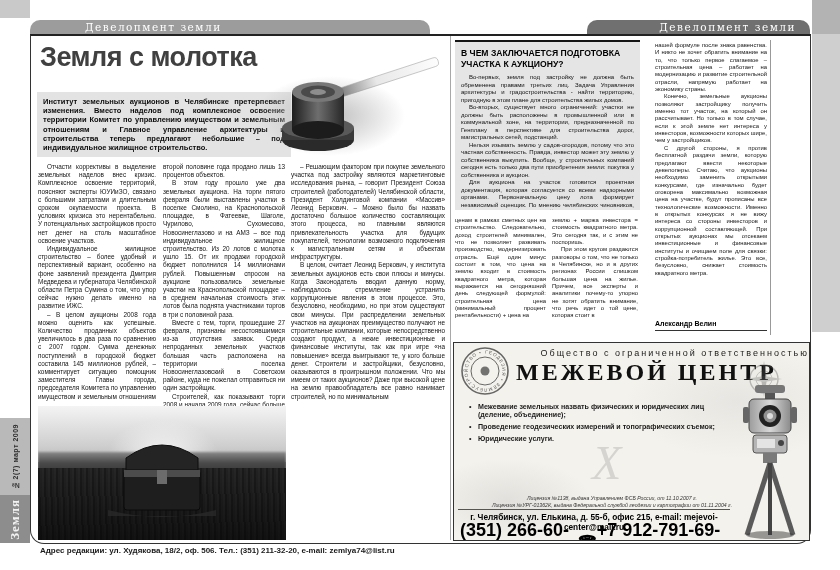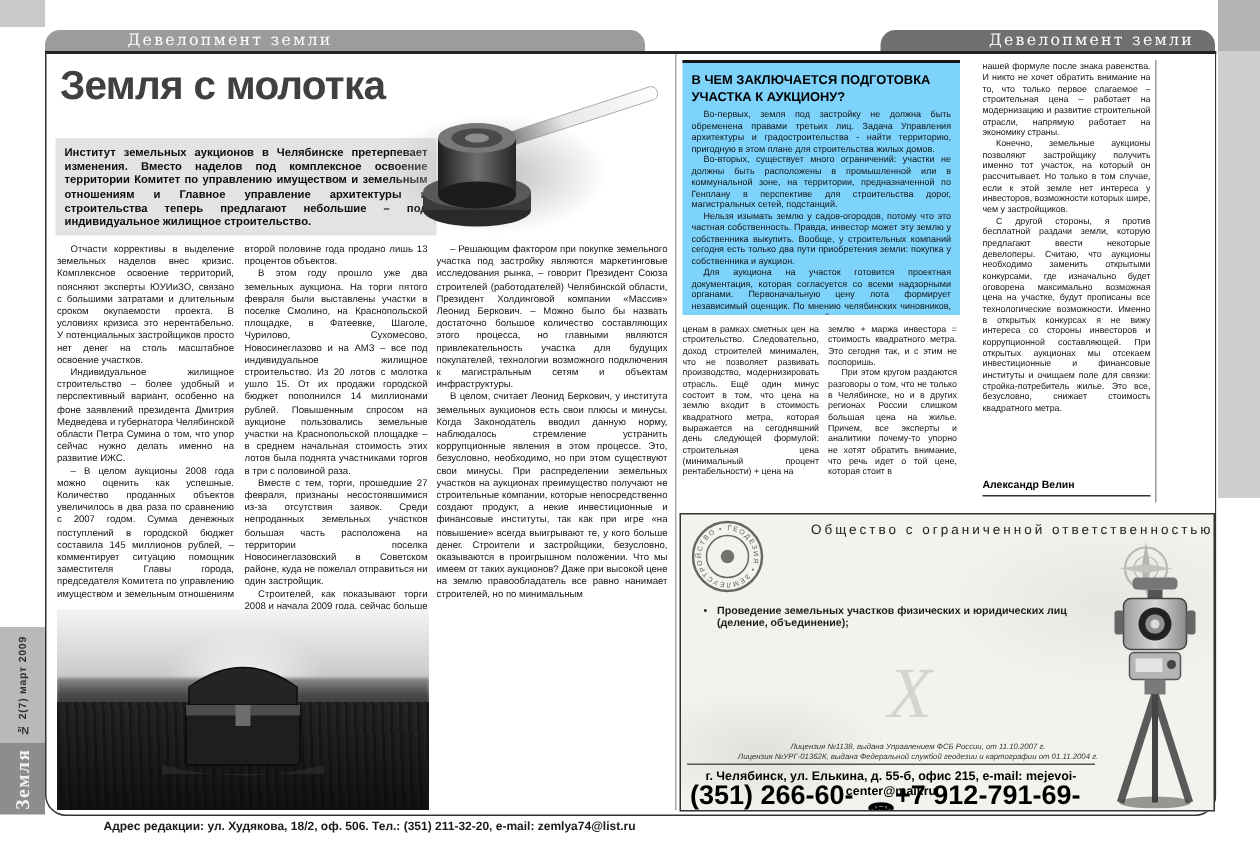--- a/index.html
+++ b/index.html
@@ -56,21 +56,21 @@
   .photo .glow{position:absolute;left:28%;top:10%;width:45%;height:55%;
     background:radial-gradient(ellipse at center,rgba(255,255,255,.85),rgba(255,255,255,0) 70%);}
   .photo .trees{position:absolute;left:0;top:34%;width:100%;height:14%;
     background:linear-gradient(#8a8a8a,#4a4a4a 60%,#3c3c3c);filter:blur(1px);}
   .photo .grass{position:absolute;left:0;top:46%;width:100%;height:54%;
     background:repeating-linear-gradient(88deg,#5c5c5c 0 2px,#3f3f3f 2px 4px,#525252 4px 6px),
     linear-gradient(#6a6a6a,#333);background-blend-mode:multiply;}
   .photo svg{position:absolute;left:0;top:0;}
 
   
-  .infobox{left:455px;top:40px;width:185px;height:170px;background:#7dd3fc;border-top:2px solid #151515;
+  .infobox{left:455px;top:40px;width:185px;height:170px;background:#e5e5e5;border-top:2px solid #151515;
     padding:4px 6px;box-sizing:border-box;overflow:hidden;}
   .infobox h3{margin:2px 0 5px 0;font-size:8.6px;line-height:10.5px;color:#000;}
   .infobox p{margin:0;font-size:6px;line-height:7.5px;text-indent:8px;text-align:justify;}
   .col4a{left:455px;top:217px;width:91px;height:129px;}
   .col4b{left:552px;top:217px;width:86px;height:129px;}
   .col5{left:655px;top:42px;width:112px;height:278px;}
   .signature{left:655px;top:320px;width:112px;font-size:7px;font-weight:bold;
     border-bottom:1px solid #333;padding-bottom:3px;color:#000;}
 
   
@@ -95,21 +95,21 @@
   .ad-phones{position:absolute;left:6px;top:177px;width:268px;display:flex;align-items:center;
     justify-content:space-between;font-size:18px;font-weight:bold;color:#000;}
   .phone-glyph{font-size:15px;}
   .stamp{position:absolute;left:6px;top:3px;width:50px;height:50px;opacity:.85;}
   .compass{position:absolute;left:292px;top:14px;width:36px;height:60px;opacity:.35;}
   .xmark{position:absolute;left:138px;top:92px;font-family:"Liberation Serif",serif;
     font-style:italic;font-size:48px;color:#8a8a8a;opacity:.28;}
   .theo{position:absolute;right:2px;top:40px;width:72px;height:156px;}
 
   
-  .footer-addr{left:40px;top:546px;width:600px;font-size:8px;font-weight:bold;color:#1a1a1a;margin-left:29px;}
+  .footer-addr{left:40px;top:546px;width:600px;font-size:8px;font-weight:bold;color:#1a1a1a;}
 </style>
 </head>
 <body>
 
 <div class="abs strip-left-top"></div>
 <div class="abs issue-block">
   <span class="vtext issue-text">№ 2(7) март 2009</span>
 </div>
 <div class="abs logo-block">
   <span class="vtext logo-text">Земля</span>
@@ -222,24 +222,27 @@
 
   <svg class="compass" viewBox="0 0 36 60">
     <circle cx="18" cy="22" r="14" fill="none" stroke="#555" stroke-width="1.4"></circle>
     <circle cx="18" cy="22" r="8" fill="none" stroke="#555" stroke-width=".8"></circle>
     <path d="M18 4 L21 22 L18 40 L15 22 Z" fill="#555"></path>
     <path d="M0 22 L18 19 L36 22 L18 25 Z" fill="#777"></path>
     <text x="14" y="56" font-size="9" font-style="italic" fill="#666">S</text>
   </svg>
 
   <div class="ad-org">Общество с ограниченной ответственностью</div>
+  <div class="ad-name">МЕЖЕВОЙ ЦЕНТР</div>
   <div class="xmark">X</div>
 
   <ul class="ad-services">
-    <li>Проведение земельных участков физических и юридических лиц (деление, объединение);</li>
+    <li>Межевание земельных назвать физических и юридических лиц (деление, объединение);</li>
+    <li>Проведение геодезических измерений и топографических съемок;</li>
+    <li>Юридические услуги.</li>
   </ul>
 
   <div class="ad-lic">
     <div>Лицензия №1138, выдана Управлением ФСБ России, от 11.10.2007 г.</div>
     <div>Лицензия №УРГ-01362К, выдана Федеральной службой геодезии и картографии от 01.11.2004 г.</div>
   </div>
 
   <div class="ad-addr">г. Челябинск, ул. Елькина, д. 55-б, офис 215, e-mail: mejevoi-center@mail.ru</div>
 
   <div class="ad-phones">

